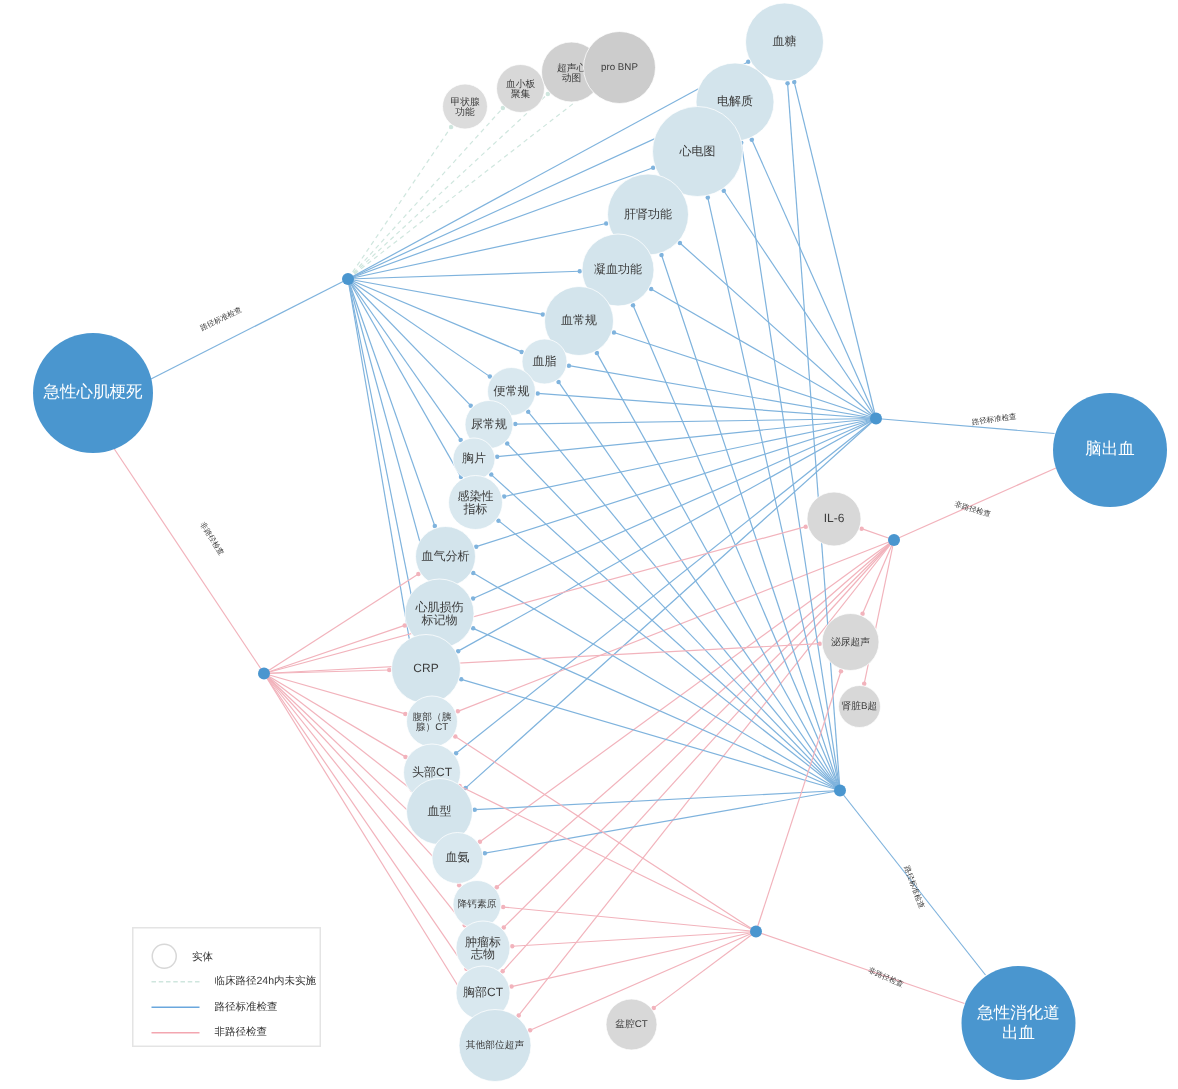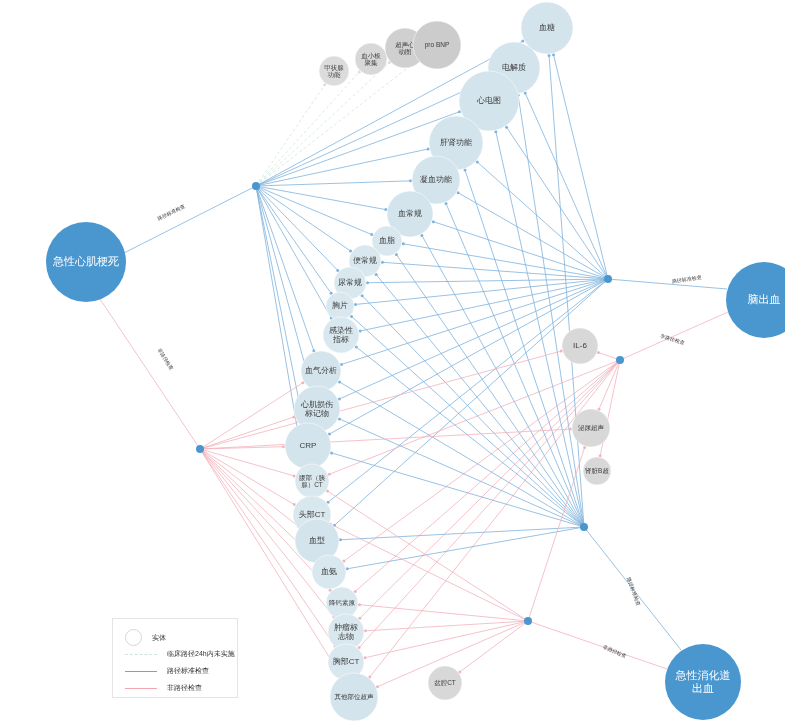--- a/index.html
+++ b/index.html
@@ -1,18 +1,18 @@
 <!DOCTYPE html>
 <html><head>
 <meta charset="utf-8">
 <style>
   html,body{margin:0;padding:0;background:#ffffff;}
   body{width:785px;height:726px;position:relative;overflow:hidden;
        font-family:"Liberation Sans","DejaVu Sans",sans-serif;}
-  #stage{position:absolute;inset:0;width:700px;height:726px;margin-left:24px;}
+  #stage{position:absolute;inset:0;width:700px;height:726px;}
   svg.graph{position:absolute;left:0;top:0;width:785px;height:726px;}
   .node-label{font-size:8px;fill:#3c3c3c;text-anchor:middle;dominant-baseline:middle;}
   .node-label.sm{font-size:6.5px;}
   .node-label.hub{font-size:11px;fill:#ffffff;font-weight:normal;}
   .edge-label{font-size:5px;fill:#3a3a3a;text-anchor:middle;}
   .legend-box{position:absolute;left:88px;top:618px;width:124px;height:78px;
               background:#fff;border:1px solid #e4e4e4;}
   .legend-row{position:absolute;left:12px;display:flex;align-items:center;gap:10px;}
   .legend-text{font-size:7px;color:#333;white-space:nowrap;}
   .lg-circle{width:15px;height:15px;border-radius:50%;border:1px solid #d8d8d8;background:#fff;}

